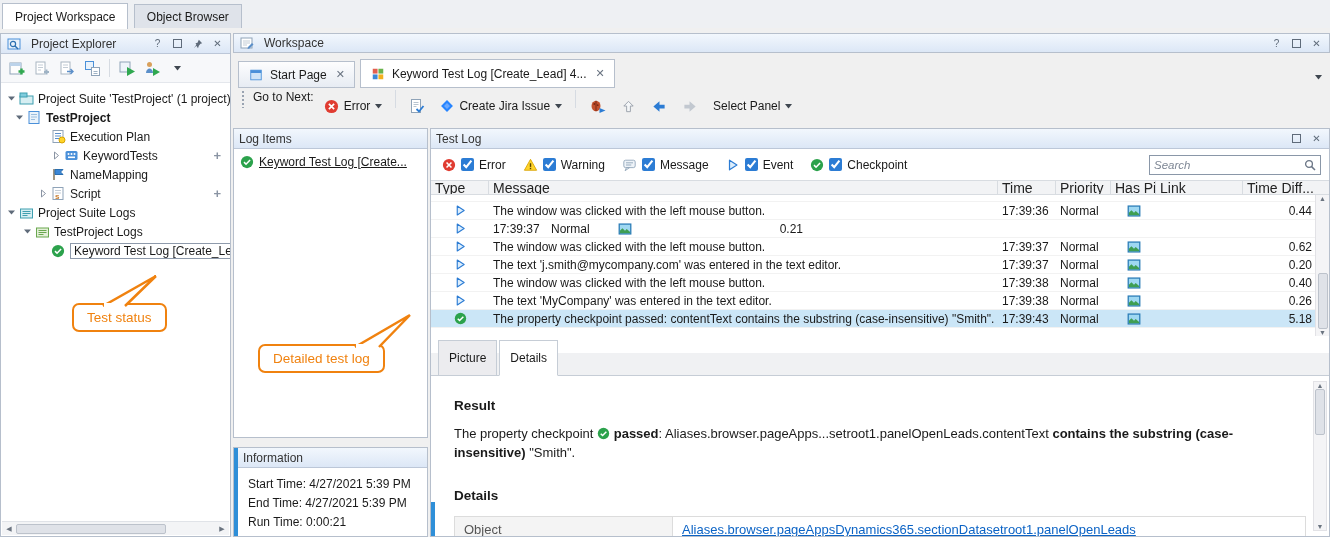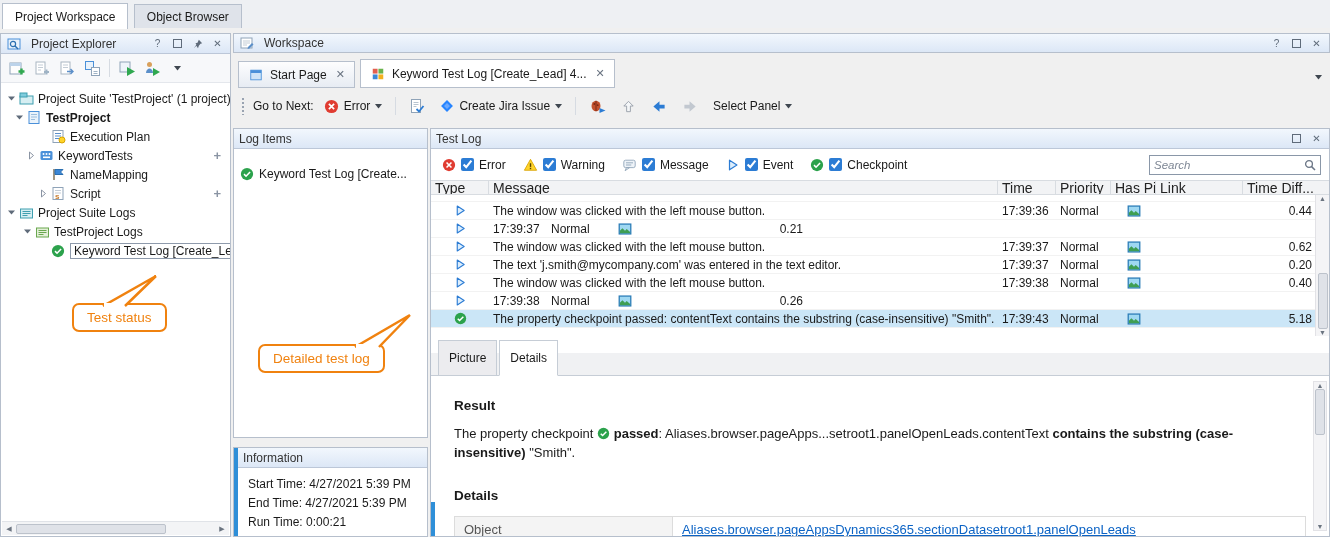--- a/index.html
+++ b/index.html
@@ -47,26 +47,26 @@
   .callout svg { position:absolute; }
 
   
   .ws-titlebar { position:absolute; left:233px; top:33px; right:0; height:20px; border:1px solid #b6bfcc; }
   .ws-tabrow { position:absolute; left:233px; top:56px; right:0; height:32px; display:flex; align-items:flex-end; }
   .ws-tab { display:inline-flex; align-items:center; gap:6px; height:27px; margin-left:5px; padding:0 9px;
     border:1px solid #b6bfcc; background:linear-gradient(#fdfdfe,#e7ecf3); cursor:default; }
   .ws-tab.active { background:#fff; height:29px; }
   .tab-close { color:#6a7482; font-size:11px; margin-left:3px; }
   .tabrow-caret { margin-left:auto; margin-right:8px; margin-bottom:8px; }
-  .ws-toolbar { position:absolute; left:233px; top:90px; right:0; height:32px; display:flex; align-items:center; gap:5px; padding-left:8px; }
+  .ws-toolbar { position:absolute; left:233px; top:90px; right:0; height:32px; display:flex; gap:5px; padding-left:8px; }
   .grip { width:4px; height:18px; background-image:radial-gradient(#99a3b1 1px, transparent 1.2px); background-size:4px 4px; margin-right:3px; }
   .tbtn { display:flex; align-items:center; gap:5px; padding:3px 5px; border-radius:2px; }
 
   
-  .li-row { display:flex; align-items:flex-start; gap:5px; padding:18px 6px; }
+  .li-row { display:flex; align-items:flex-start; gap:5px; padding:6px 6px;text-decoration:underline; }
   .info-strip { position:absolute; left:0; top:0; width:4px; bottom:0; background:#2f8fd8; }
   .info-body { padding:7px 10px; line-height:19px; }
 
   
   .tl-panel { left:430px; top:128px; right:0; bottom:0; display:flex; flex-direction:column; }
   .tl-filter { height:31px; flex:none; display:flex; align-items:center; gap:17px; padding:0 11px; background:#fff; position:relative; }
   .fgroup { display:flex; align-items:center; gap:5px; }
   .cb { width:13px; height:13px; accent-color:#2c7cd4; }
   .search-wrap { position:absolute; right:8px; top:6px; width:172px; height:20px; border:1px solid #8a97a8; background:#fff;
     display:flex; align-items:center; padding:0 4px; }
@@ -223,21 +223,21 @@
       <span class="exp"></span>
       <span class="tico">
           <svg width="15" height="15" viewBox="0 0 15 15">
             <rect x="2" y="1.5" width="10" height="12" fill="#fff" stroke="#8fa3b8"></rect>
             <path d="M4 4.5h6M4 7h6M4 9.5h6" stroke="#5b8fc9"></path>
             <circle cx="11" cy="11" r="3" fill="#ffd42a" stroke="#d9a400"></circle>
           </svg>
         </span>
       <span class="tlabel">Execution Plan</span>
     </div>
-    <div class="trow" style="padding-left:24px">
+    <div class="trow" style="padding-left:49px">
       <span class="exp">
           <svg width="9" height="9" viewBox="0 0 9 9">
             <path d="M2.5 1l4 3.5-4 3.5z" fill="none" stroke="#8a94a3"></path>
           </svg>
         </span>
       <span class="tico">
           <svg width="15" height="15" viewBox="0 0 15 15">
             <rect x="1.5" y="3" width="12" height="9" rx="1.5" fill="#4a90d9"></rect>
             <circle cx="4.5" cy="6" r="1" fill="#fff"></circle>
             <circle cx="7.5" cy="6" r="1" fill="#fff"></circle>
@@ -668,20 +668,21 @@
       <span class="cell w-link"></span>
       <span class="cell w-diff c-diff">0.40</span>
     </div>
 
     <div class="lrow">
       <span class="cell w-type c-type">
           <svg width="13" height="13" viewBox="0 0 16 16">
             <path d="M4 2.5L12.5 8 4 13.5z" fill="#ddeefc" stroke="#2c7cd4" stroke-width="1.4" stroke-linejoin="round"></path>
           </svg>
         </span>
+      <span class="cell w-msg">The text 'MyCompany' was entered in the text editor.</span>
       <span class="cell w-time">17:39:38</span>
       <span class="cell w-pri">Normal</span>
       <span class="cell w-pic c-pic">
           <svg width="14" height="12" viewBox="0 0 16 14">
             <rect x="0.5" y="0.5" width="15" height="13" fill="#2d7db8"></rect>
             <rect x="2" y="2" width="12" height="10" fill="#9fd8f2"></rect>
             <path d="M2 9l3-3 3 3 2-2 4 3.5V12H2z" fill="#3f9e53"></path>
           </svg>
         </span>
       <span class="cell w-link"></span>

